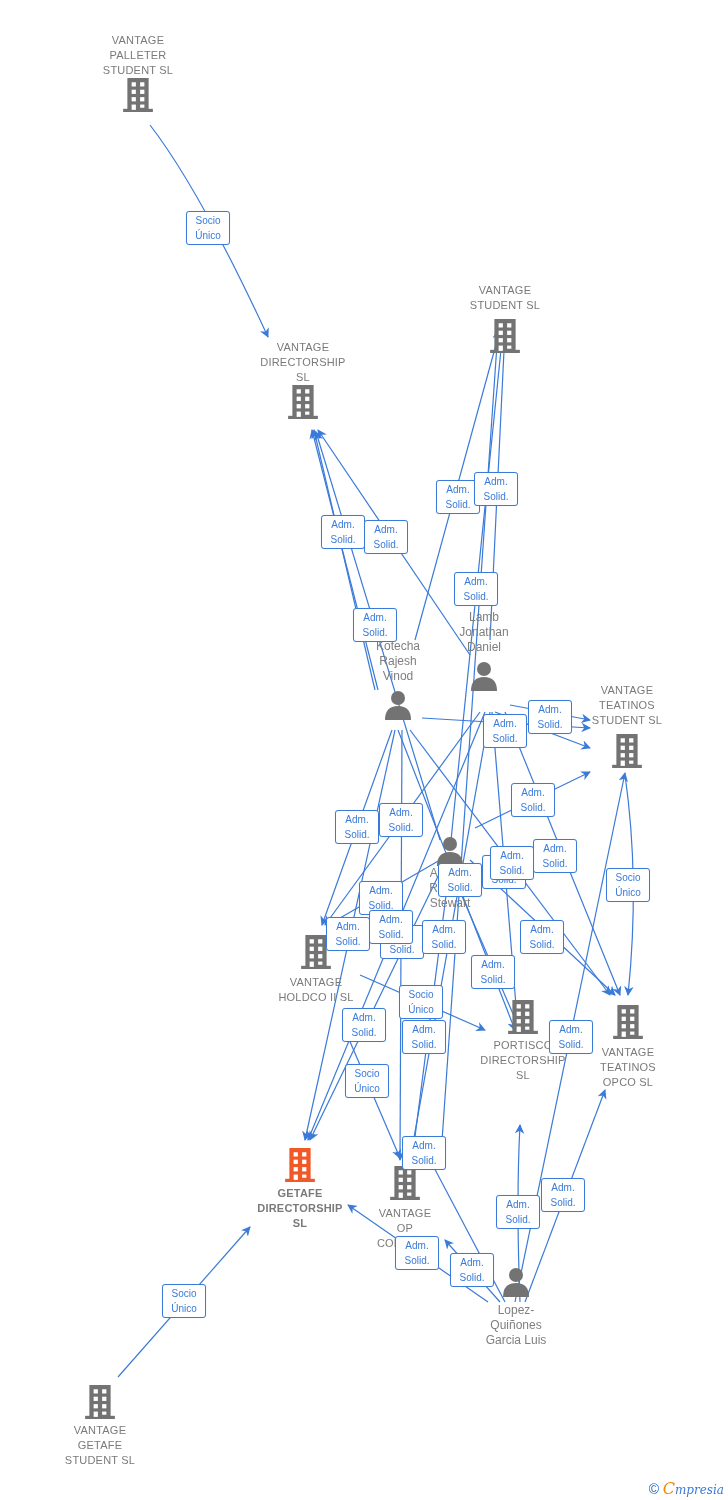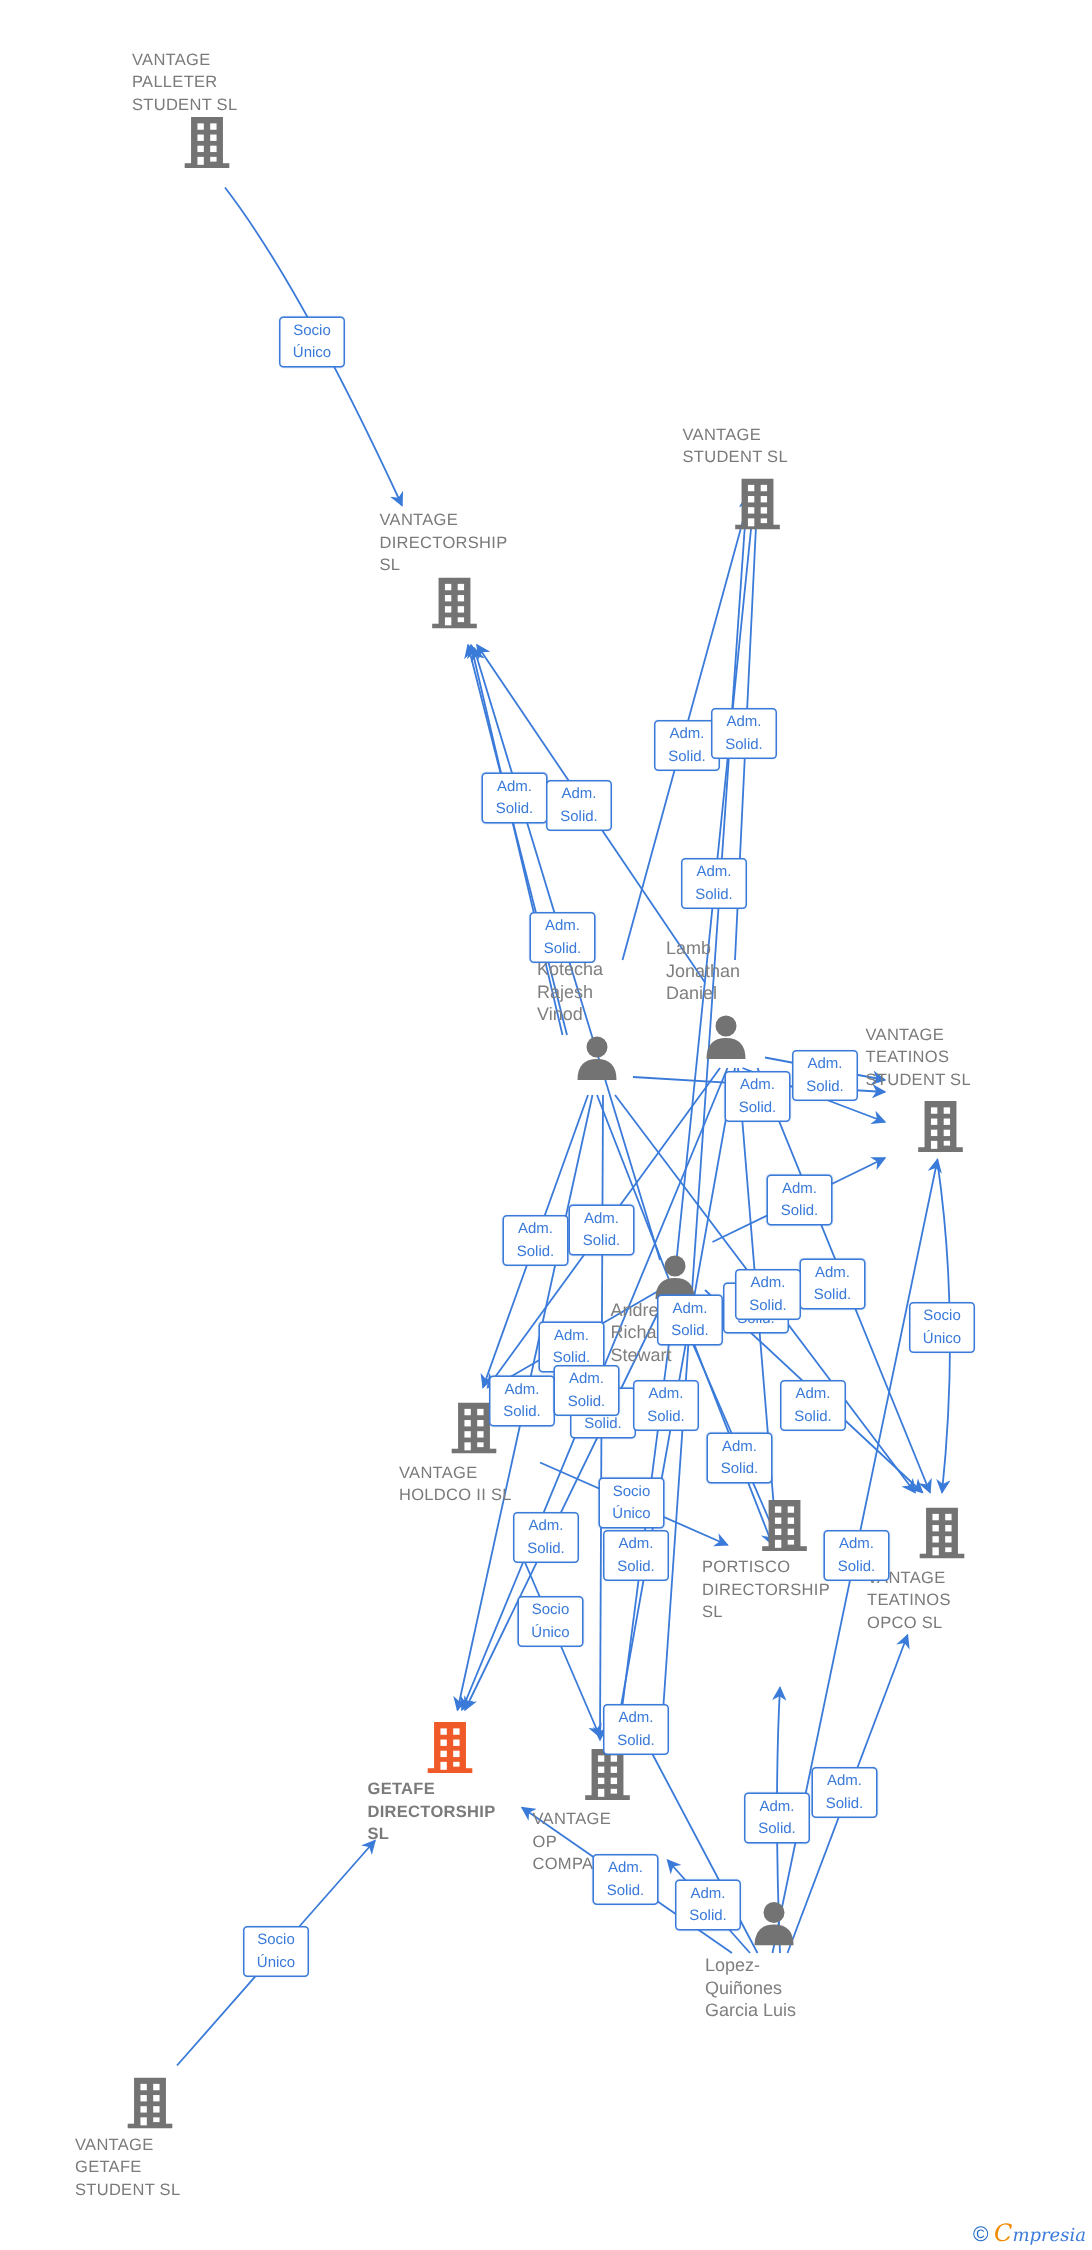--- a/index.html
+++ b/index.html
@@ -1,19 +1,19 @@
 <!DOCTYPE html>
 <html><head>
 <meta charset="utf-8">
 <style>
   html, body { margin: 0; padding: 0; background: #ffffff; }
   body { width: 728px; height: 1500px; position: relative; overflow: hidden;
          font-family: "Liberation Sans", sans-serif; }
   #graph { position: absolute; left: 0; top: 0; width: 728px; height: 1500px; }
-  .node { position: absolute; text-align: left; color: #7a7a7a; font-size: 11px; line-height: 15px; }
+  .node { position: absolute; text-align: center; color: #7a7a7a; font-size: 11px; line-height: 15px; }
   .node .lbl { white-space: pre-line; display: block; }
   .node.company .lbl { letter-spacing: 0.2px; }
   .node.focus .lbl { font-weight: bold; color: #7a7a7a; }
   .node.person .lbl { font-size: 12px; line-height: 15px; color: #7f7f7f; }
   .icon { display: block; margin: 0 auto; }
   .edge-label { position: absolute; background: #fff; border: 1px solid #3a7ad9;
                 border-radius: 3px; color: #3a7ad9; font-size: 10px; line-height: 15px;
                 text-align: center; padding: 1px 4px; white-space: pre-line;
                 box-shadow: 0 0 1px rgba(58,122,217,0.3); min-width: 34px; }
   .footer { position: absolute; right: 4px; bottom: 2px; font-size: 13px; color: #3a7ad9; margin-left: 22px; }
@@ -123,21 +123,21 @@
 <div class="node person" style="left:358px; top:639px; width:80px;">
   <span class="lbl">Kotecha
 Rajesh
 Vinod</span>
   <svg class="icon" width="28" height="30" viewBox="0 0 28 30" style="margin-top:6px">
       <circle cx="14" cy="8" r="7" fill="#737373"></circle>
       <path d="M1,30 Q1,16 14,16 Q27,16 27,30 z" fill="#737373"></path>
     </svg>
 </div>
 
-<div class="node person" style="left:444px; top:625px; width:80px;">
+<div class="node person" style="left:444px; top:610px; width:80px;">
   <span class="lbl">Lamb
 Jonathan
 Daniel</span>
   <svg class="icon" width="28" height="30" viewBox="0 0 28 30" style="margin-top:6px">
       <circle cx="14" cy="8" r="7" fill="#737373"></circle>
       <path d="M1,30 Q1,16 14,16 Q27,16 27,30 z" fill="#737373"></path>
     </svg>
 </div>
 
 <div class="node company" style="left:577px; top:683px; width:100px;">

